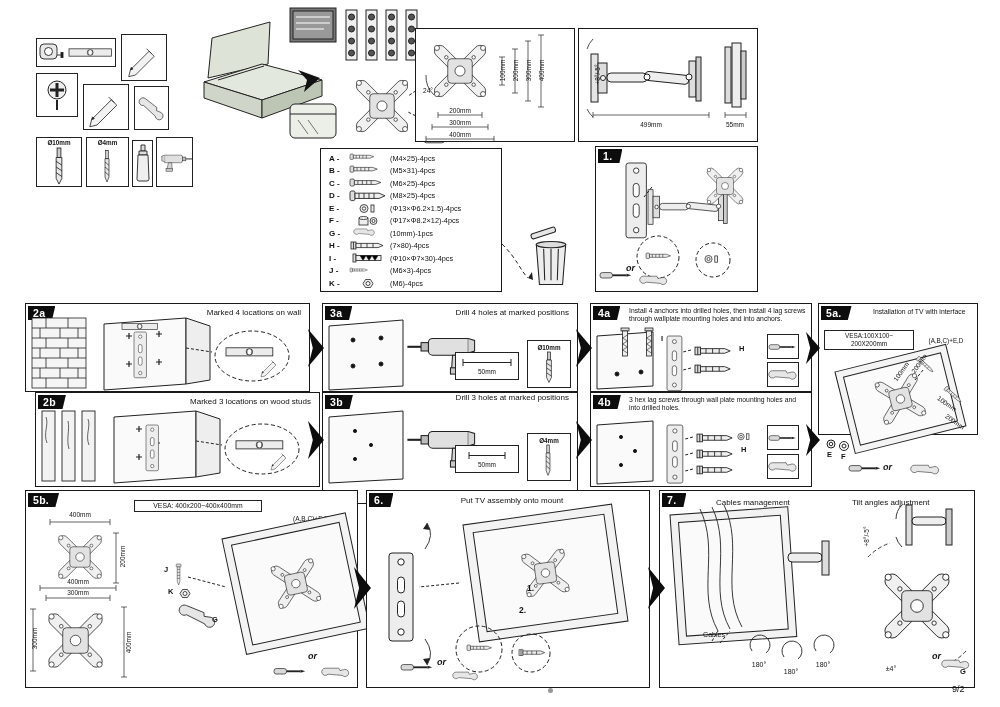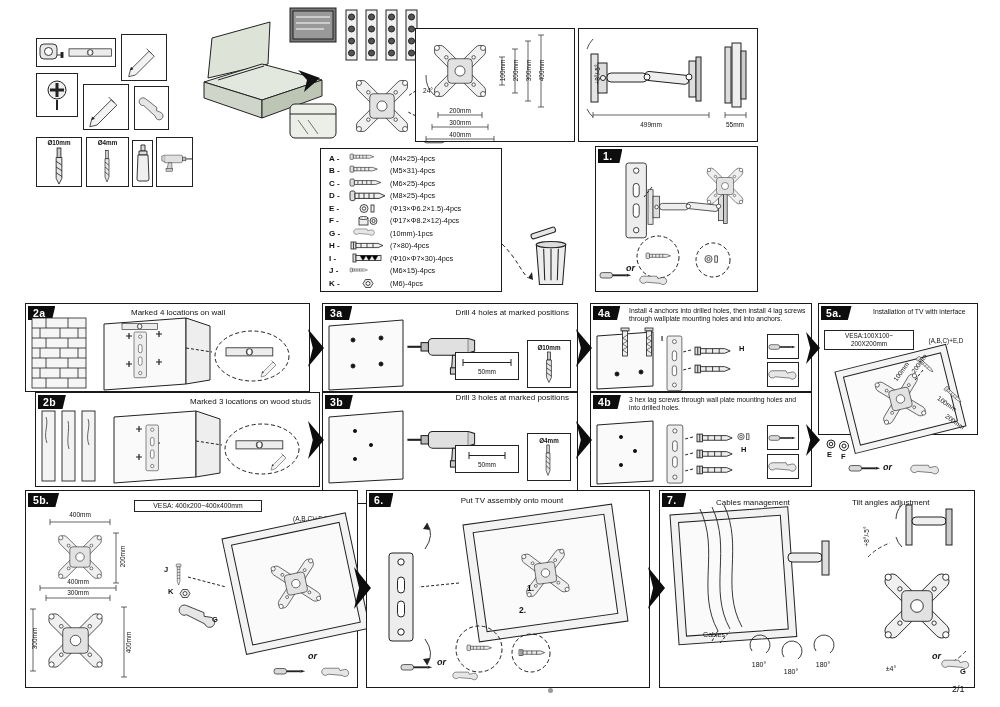--- a/index.html
+++ b/index.html
@@ -413,21 +413,21 @@
     <svg class="picon" height="8" viewBox="0 0 30 8">
         <use href="#sym-anchor"></use>
       </svg>
     <span class="pspec">(Φ10×Φ7×30)-4pcs</span>
   </div>
   <div class="prow" style="top:115.5px">
     <span class="pid">J -</span>
     <svg class="picon" height="9" viewBox="0 0 36 9">
         <use href="#sym-screwflat" transform="scale(0.5) translate(0,4)"></use>
       </svg>
-    <span class="pspec">(M6×15)-4pcs</span>
+    <span class="pspec">(M6×3)-4pcs</span>
   </div>
   <div class="prow" style="top:128px">
     <span class="pid">K -</span>
     <svg class="picon" height="9" viewBox="0 0 14 9">
         <use href="#sym-hexnut"></use>
       </svg>
     <span class="pspec">(M6)-4pcs</span>
   </div>
 </div>
 
@@ -449,21 +449,21 @@
     <use href="#sym-screwflat" transform="translate(50,106) scale(0.7)"></use>
     <use href="#sym-washer" transform="translate(108,108) scale(0.9)"></use>
     <use href="#sym-driver" transform="translate(4,124) scale(0.78)"></use>
     <use href="#sym-spanner" transform="translate(44,128) scale(0.6)"></use>
   </svg>
   <span class="or" style="left:30px;top:116px">or</span>
 </div>
 
 <div class="panel" style="left:25px;top:303px;width:285px;height:89px">
   <span class="chip">2a</span>
-  <span class="title" style="top:4px;right:8px;width:170px;text-align:left">Marked 4 locations on wall</span>
+  <span class="title" style="top:4px;right:8px;width:170px;text-align:right">Marked 4 locations on wall</span>
   <svg class="abs" style="left:0;top:14px" width="283" height="73" viewBox="0 0 283 73" stroke="#222" fill="none" stroke-width="1">
     <use href="#sym-brick" transform="translate(6,0)"></use>
     <polygon points="78,6 160,0 160,66 78,72" fill="#fafafa"></polygon>
     <polygon points="160,0 184,8 184,62 160,66" fill="#eee"></polygon>
     <g stroke-width="1.2">
       <path d="M100,18 h6 M103,15 v6"></path>
         <path d="M130,16 h6 M133,13 v6"></path>
       <path d="M100,46 h6 M103,43 v6"></path>
         <path d="M130,44 h6 M133,41 v6"></path>
     </g>
@@ -758,13 +758,13 @@
   <span class="dim vrot" style="left:186px;top:42px;width:40px">+8°/-5°</span>
   <span class="dim" style="left:216px;top:174px;width:30px;font-size:7px">±4°</span>
   <span class="or" style="left:272px;top:160px">or</span>
   <span class="lbl" style="left:300px;top:176px">G</span>
 </div>
 
 <div class="arrow" style="left:354px;top:567px;width:17px;height:42px"></div>
 <div class="arrow" style="left:648px;top:567px;width:17px;height:42px"></div>
 
 <div class="dot" style="left:548px;top:688px"></div>
-<span class="pagenum" style="left:952px;top:684px">2/1</span>
+<span class="pagenum" style="left:952px;top:684px">9/2</span>
 
 </body></html>

